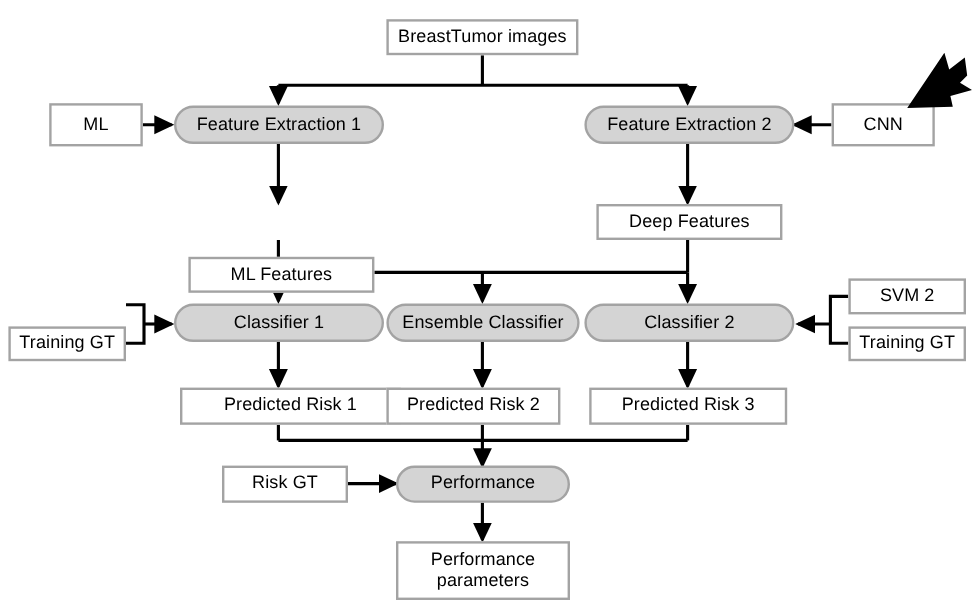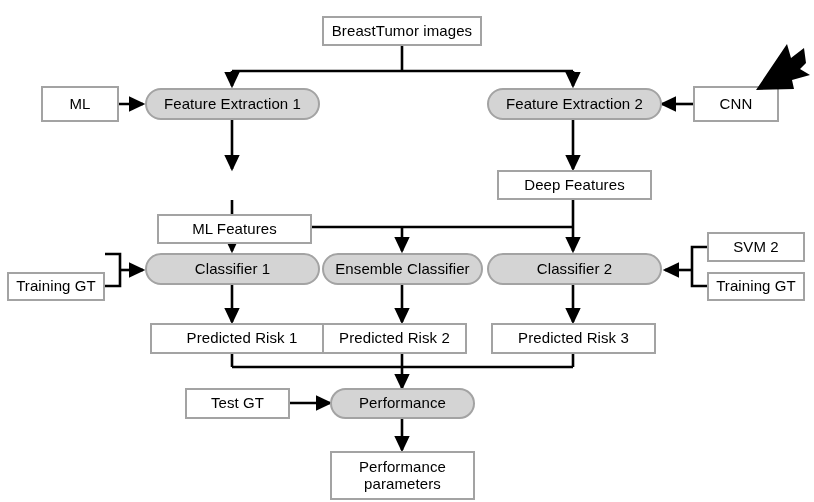--- a/index.html
+++ b/index.html
@@ -135,20 +135,20 @@
   <div class="node" style="left:707px; top:232px; width:98px; height:30px;">SVM 2</div>
 
   <div class="node" style="left:707px; top:272px; width:98px; height:29px;">Training GT</div>
 
   <div class="node" style="left:150px; top:323px; width:184px; height:31px;">Predicted Risk 1</div>
 
   <div class="node" style="left:322px; top:323px; width:145px; height:31px;">Predicted Risk 2</div>
 
   <div class="node" style="left:491px; top:323px; width:165px; height:31px;">Predicted Risk 3</div>
 
-  <div class="node" style="left:185px; top:388px; width:105px; height:31px;">Test GT</div>
+  <div class="node" style="left:185px; top:388px; width:105px; height:31px;">Risk GT</div>
 
   <div class="node rounded" style="left:330px; top:388px; width:145px; height:31px;">Performance</div>
 
   <div class="node" style="left:330px; top:451px; width:145px; height:49px;">Performance
 parameters</div>
 
 </div>
 
 </body></html>

